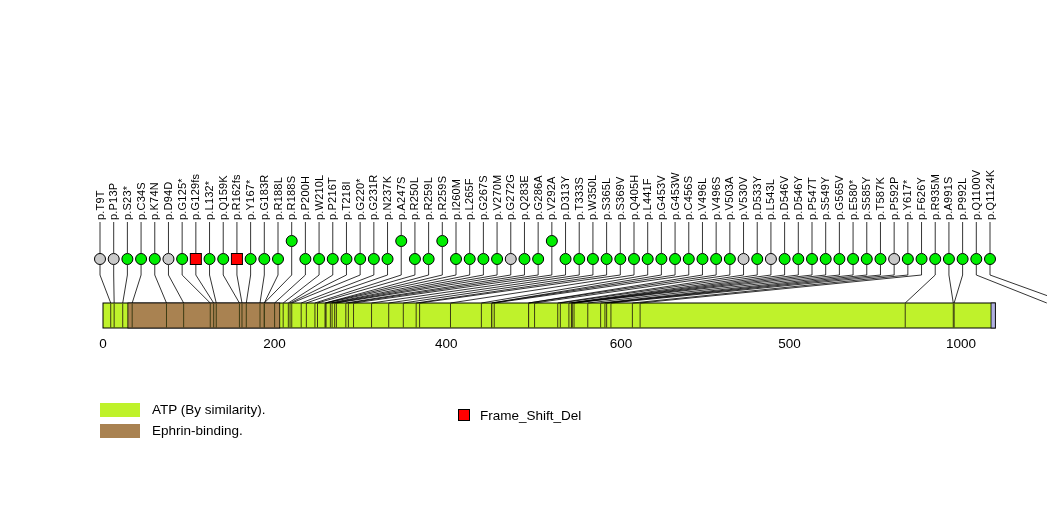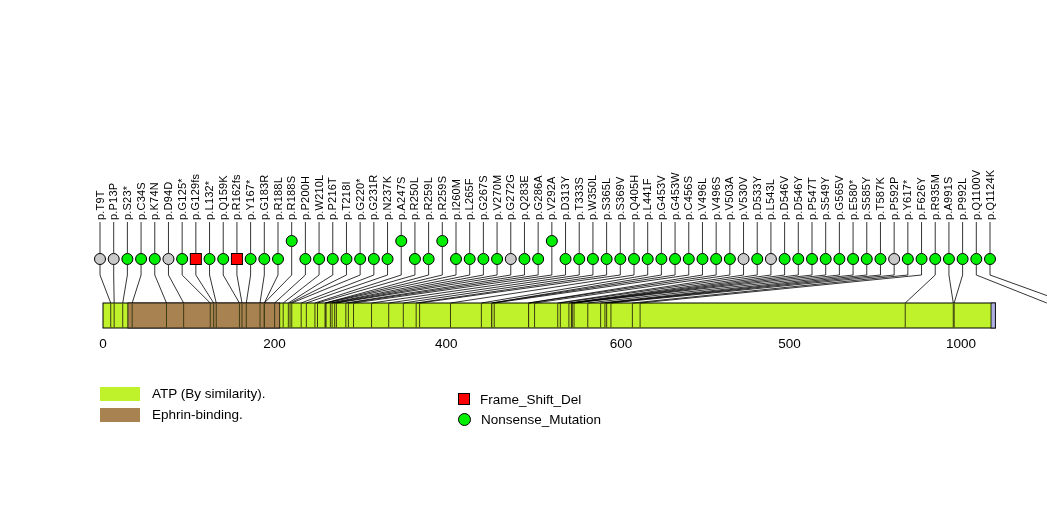--- a/index.html
+++ b/index.html
@@ -9,21 +9,21 @@
   }
   #plot-svg{position:absolute;left:0;top:0;}
   .mut-label{
     position:absolute;font-size:11px;line-height:11px;white-space:nowrap;
     transform:rotate(-90deg);transform-origin:0 0;color:#000;letter-spacing:0.2px;
   }
   .axis-label{
     position:absolute;top:336px;transform:translateX(-50%);
     font-size:13.5px;color:#000;
   }
-  .legend{position:absolute;}
+  .legend{position:absolute;margin-top:16px;}
   .legend-row{display:flex;align-items:center;}
   .legend-domains{left:100px;top:383px;}
   .legend-domains .legend-row{height:21px;}
   .swatch{display:inline-block;width:40px;height:14px;margin-right:12px;}
   .legend-label{font-size:13.5px;color:#000;white-space:nowrap;}
   .legend-types{left:458px;top:389px;}
   .legend-types .legend-row{height:20.6px;}
   .marker{display:inline-block;border:1px solid #000;margin-right:10px;box-sizing:border-box;}
   .marker.circle{width:13px;height:13px;border-radius:50%;}
   .marker.square{width:12px;height:12px;}
@@ -387,19 +387,15 @@
       <span class="swatch" style="background: rgb(169, 130, 81);"></span>
       <span class="legend-label">Ephrin-binding.</span>
     </div>
   </div>
 
   <div class="legend legend-types">
     <div class="legend-row">
       <span class="marker square" style="background: rgb(255, 0, 0);"></span>
       <span class="legend-label">Frame_Shift_Del</span>
     </div>
-    <div class="legend-row">
-      <span class="marker circle" style="background: rgb(0, 238, 0);"></span>
-      <span class="legend-label">Nonsense_Mutation</span>
-    </div>
   </div>
 
 </div>
 
 </body></html>

